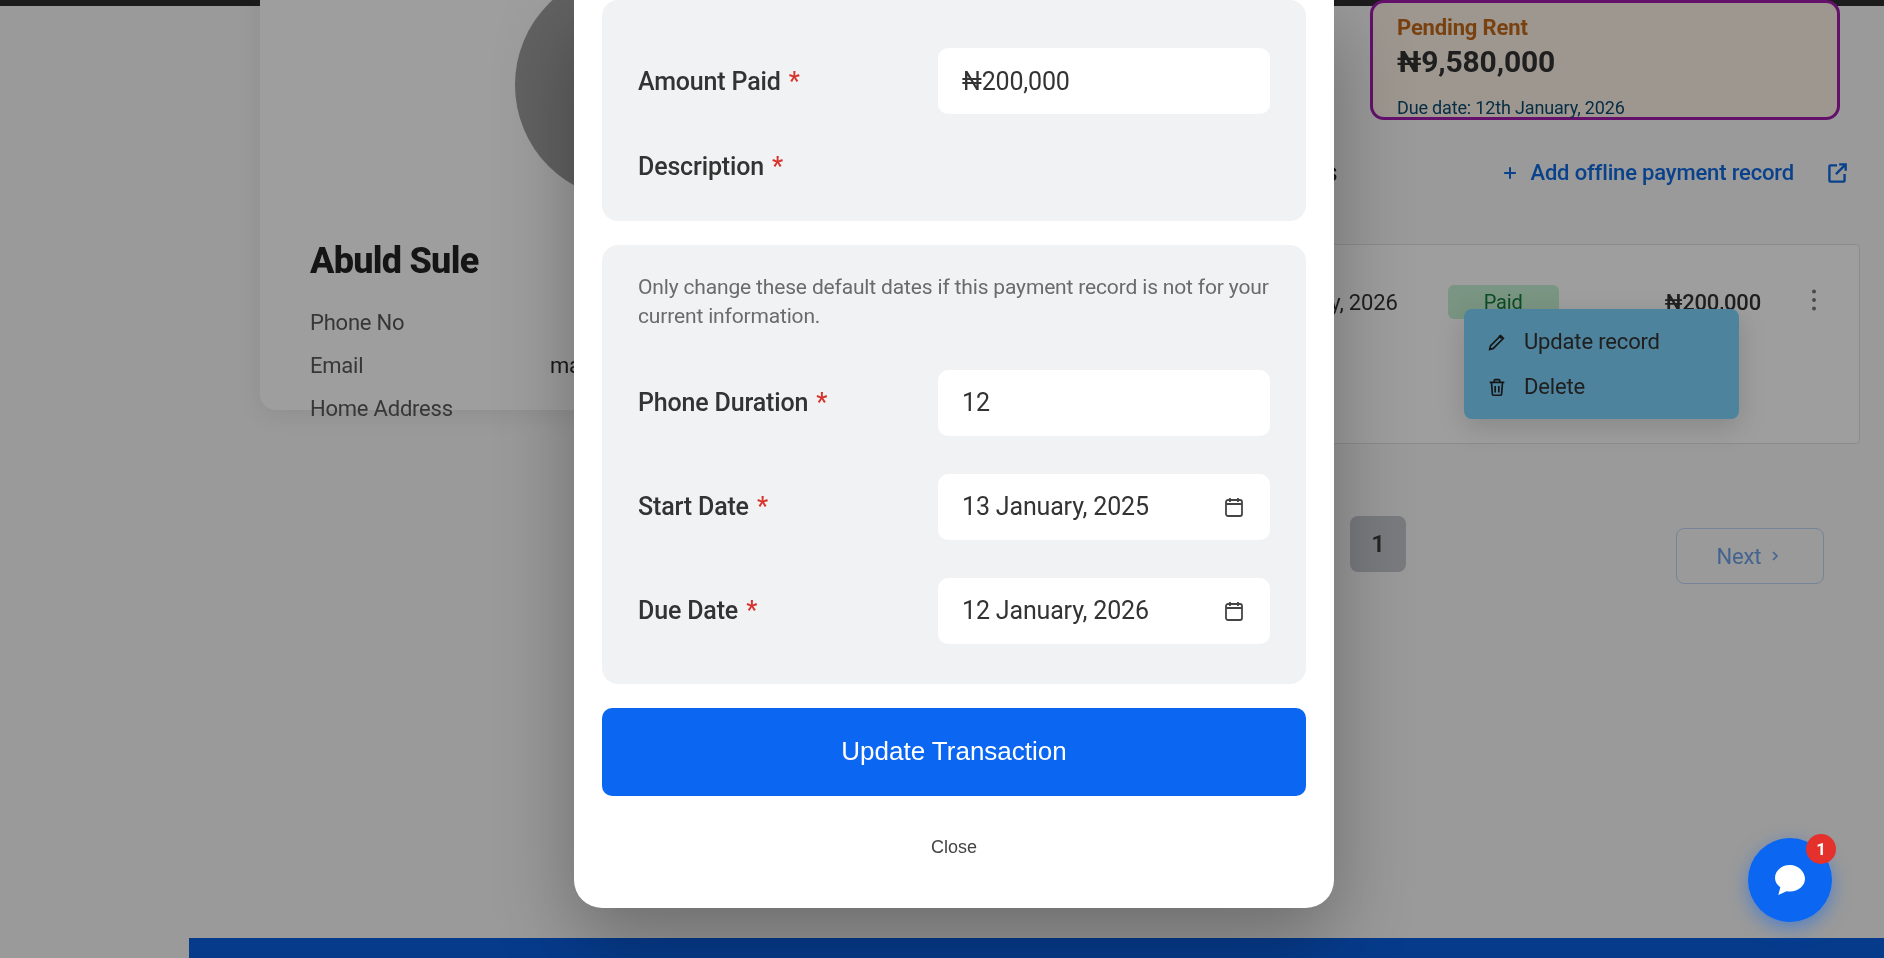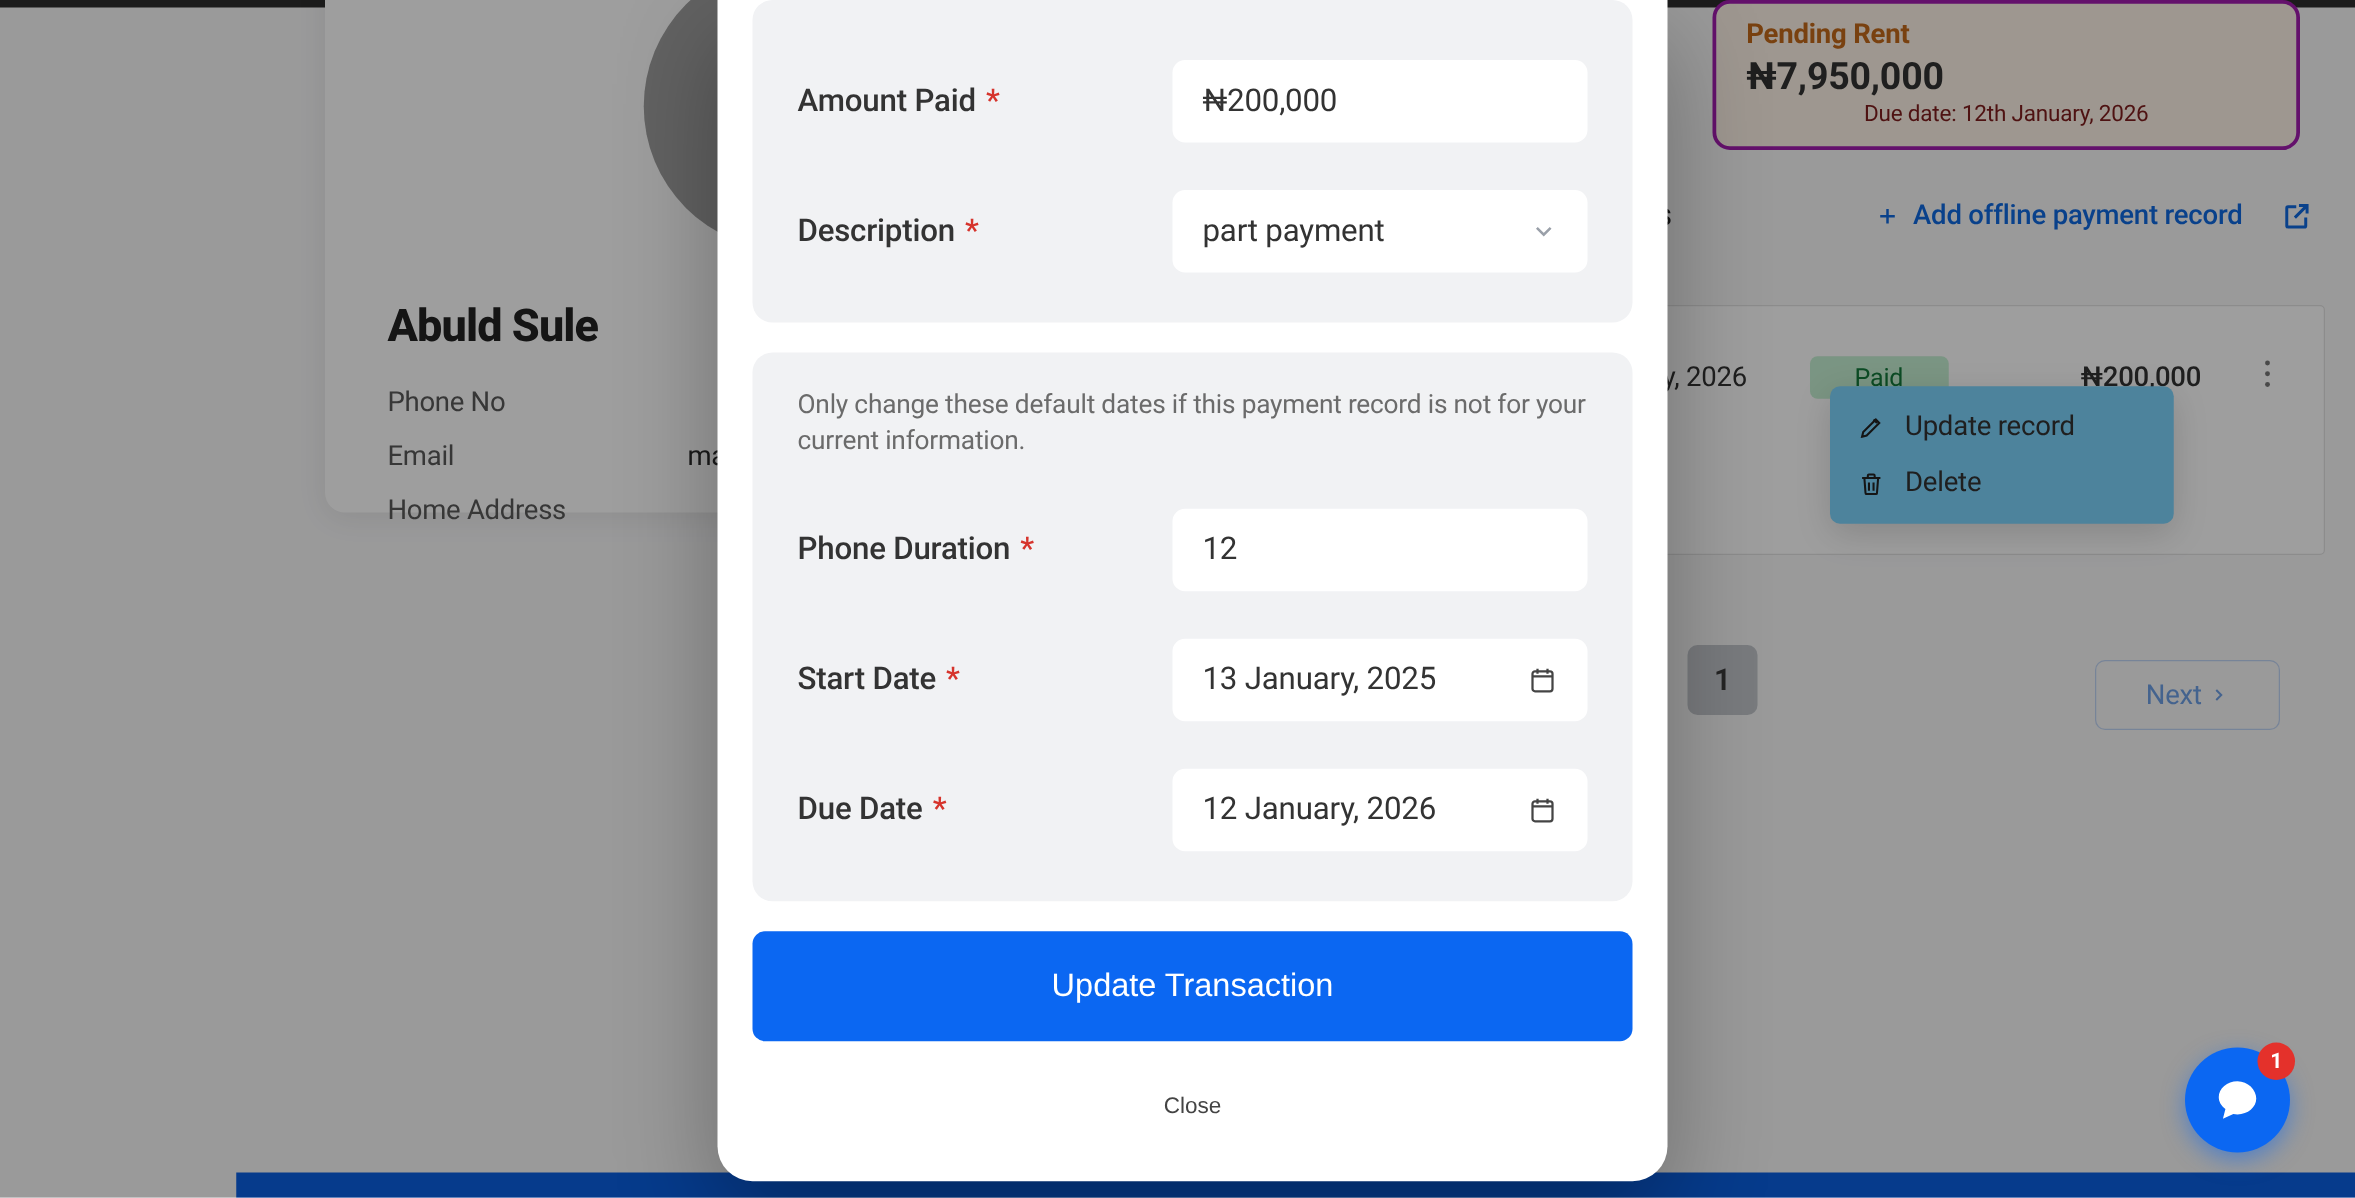--- a/index.html
+++ b/index.html
@@ -15,21 +15,21 @@
   .avatar svg { position: absolute; left: 50%; top: 48%; transform: translate(-50%,-50%); }
   .tenant-name { font-size: 36px; font-weight: 800; color: #222; margin-bottom: 28px; letter-spacing: -0.02em; }
   .detail-row { display: flex; font-size: 22px; color: #595959; margin-bottom: 18px; letter-spacing: -0.01em; }
   .detail-label { width: 240px; }
   .detail-val { color: #2b2b2b; }
 
   
   .pending-card { position: absolute; left: 1370px; top: 0; width: 470px; height: 120px; background: #fff4e8; border: 3px solid #a21caf; border-radius: 14px; padding: 12px 24px; }
   .pending-title { color: #c46a1a; font-size: 22px; font-weight: 700; }
   .pending-amt { color: #333; font-size: 30px; font-weight: 700; margin-top: 4px; }
-  .pending-due { color: #7f1d1d; font-size: 18px; margin-top: 2px; text-align: center; }
+  .pending-due { color: #0c4a6e; font-size: 18px; margin-top: 18px; }
 
   .records-bar { position: absolute; left: 1290px; top: 158px; width: 560px; display: flex; align-items: center; gap: 30px; }
   .records-label { font-size: 25px; color: #222; }
   .add-record { display: flex; align-items: center; gap: 10px; color: #106ae0; font-size: 22px; font-weight: 500; cursor: pointer; margin-left: auto; }
   .ext-icon { color: #106ae0; }
 
   .row-frame { position: absolute; left: 1290px; top: 244px; width: 570px; height: 200px; border: 1px solid #e2e2e2; background: #fff; border-radius: 4px; }
   .pay-row { position: absolute; left: 0; top: 40px; width: 100%; padding: 0 42px 0 20px; display: flex; align-items: center; gap: 50px; font-size: 22px; color: #333; }
   .paid-badge { background: #c6f0d3; color: #147a3b; padding: 5px 36px; border-radius: 6px; font-size: 20px; }
   .row-amt { margin-left: auto; font-weight: 500; }
@@ -89,21 +89,21 @@
       <div class="detail-val">madsluck@</div>
     </div>
     <div class="detail-row">
       <div class="detail-label">Home Address</div>
       <div class="detail-val"></div>
     </div>
   </div>
 
   <div class="pending-card">
     <div class="pending-title">Pending Rent</div>
-    <div class="pending-amt">₦7,950,000</div>
+    <div class="pending-amt">₦9,580,000</div>
     <div class="pending-due">Due date: 12th January, 2026</div>
   </div>
 
   <div class="records-bar">
     <span class="records-label">ents</span>
     <div class="add-record">
       <svg width="20" height="20" viewBox="0 0 24 24" stroke="#106ae0" stroke-width="2.4" fill="none">
           <path d="M12 5v14M5 12h14"></path>
         </svg>
       <span>Add offline payment record</span>
@@ -160,26 +160,20 @@
 <div class="modal">
   <div class="section">
     <div class="form-row">
       <div class="flabel"><span>Amount Paid</span><span class="req"> *</span></div>
       <div class="finput">
           <span>₦200,000</span>
         </div>
     </div>
     <div class="form-row">
       <div class="flabel"><span>Description</span><span class="req"> *</span></div>
-      <div class="finput">
-        <span>part payment</span>
-        <svg class="chev" width="22" height="22" viewBox="0 0 24 24" stroke="currentColor" stroke-width="2.2" fill="none">
-            <path d="M6 9l6 6 6-6"></path>
-          </svg>
-      </div>
     </div>
   </div>
 
   <div class="section">
     <div class="help">Only change these default dates if this payment record is not for your current information.</div>
     <div class="form-row">
       <div class="flabel"><span>Phone Duration</span><span class="req"> *</span></div>
       <div class="finput">
           <span>12</span>
         </div>

